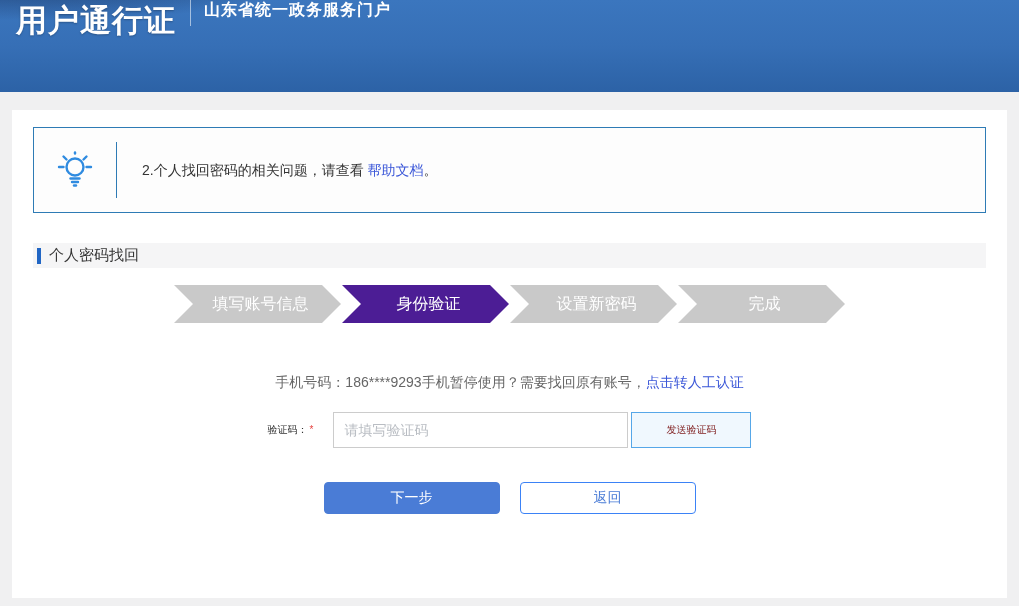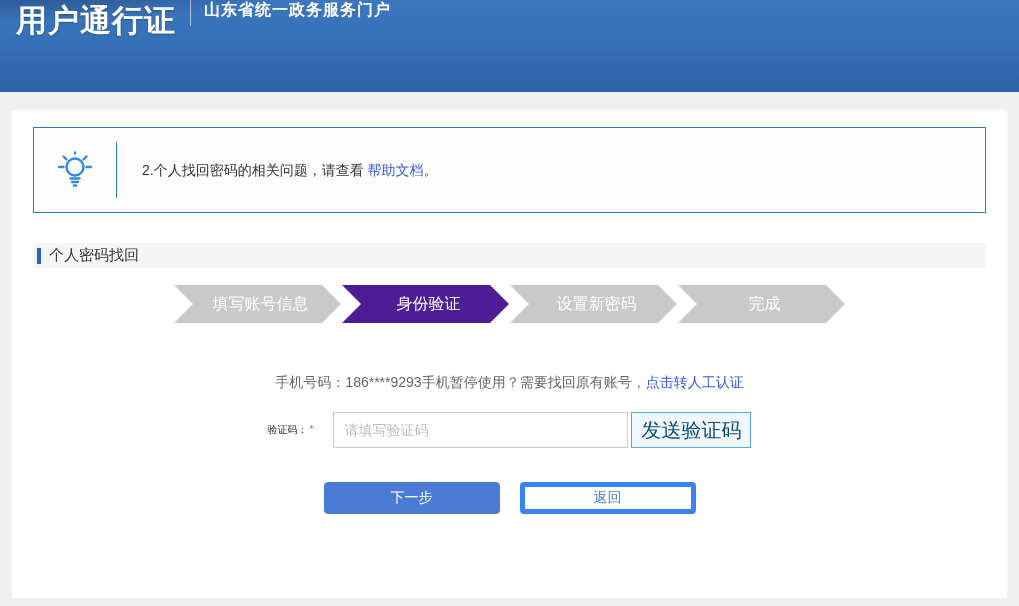--- a/index.html
+++ b/index.html
@@ -133,42 +133,42 @@
     color: #333;
     outline: none;
     background: #fff;
   }
   .captcha-input::placeholder { color: #b9bdc3; }
   .send-btn {
     width: 120px; height: 36px;
     margin-left: 3px;
     border: 1px solid #56a7e8;
     background: #f0f8fe;
-    color: #0c4a6e;
-    font-size: 20px;
+    color: #7f1d1d;
+    font-size: 10px;
     cursor: pointer;
     font-family: inherit;
   }
 
   
   .actions {
     margin-top: 34px;
     display: flex;
     justify-content: center;
     gap: 20px;
   }
   .btn {
     width: 176px; height: 32px;
     border-radius: 4px;
     font-size: 14px;
     cursor: pointer;
     font-family: inherit;
   }
   .btn.primary { background: #4a7cd6; border: 1px solid #4a7cd6; color: #fff; }
-  .btn.ghost   { background: #fff;   border: 5px solid #3b82f6; color: #4a7cd6; }
+  .btn.ghost   { background: #fff;   border: 1px solid #3b82f6; color: #4a7cd6; }
 </style>
 </head>
 <body>
 
 <div class="header">
   <span class="h-title">用户通行证</span>
   <span class="h-divider"></span>
   <span class="h-subtitle">山东省统一政务服务门户</span>
 </div>
 

